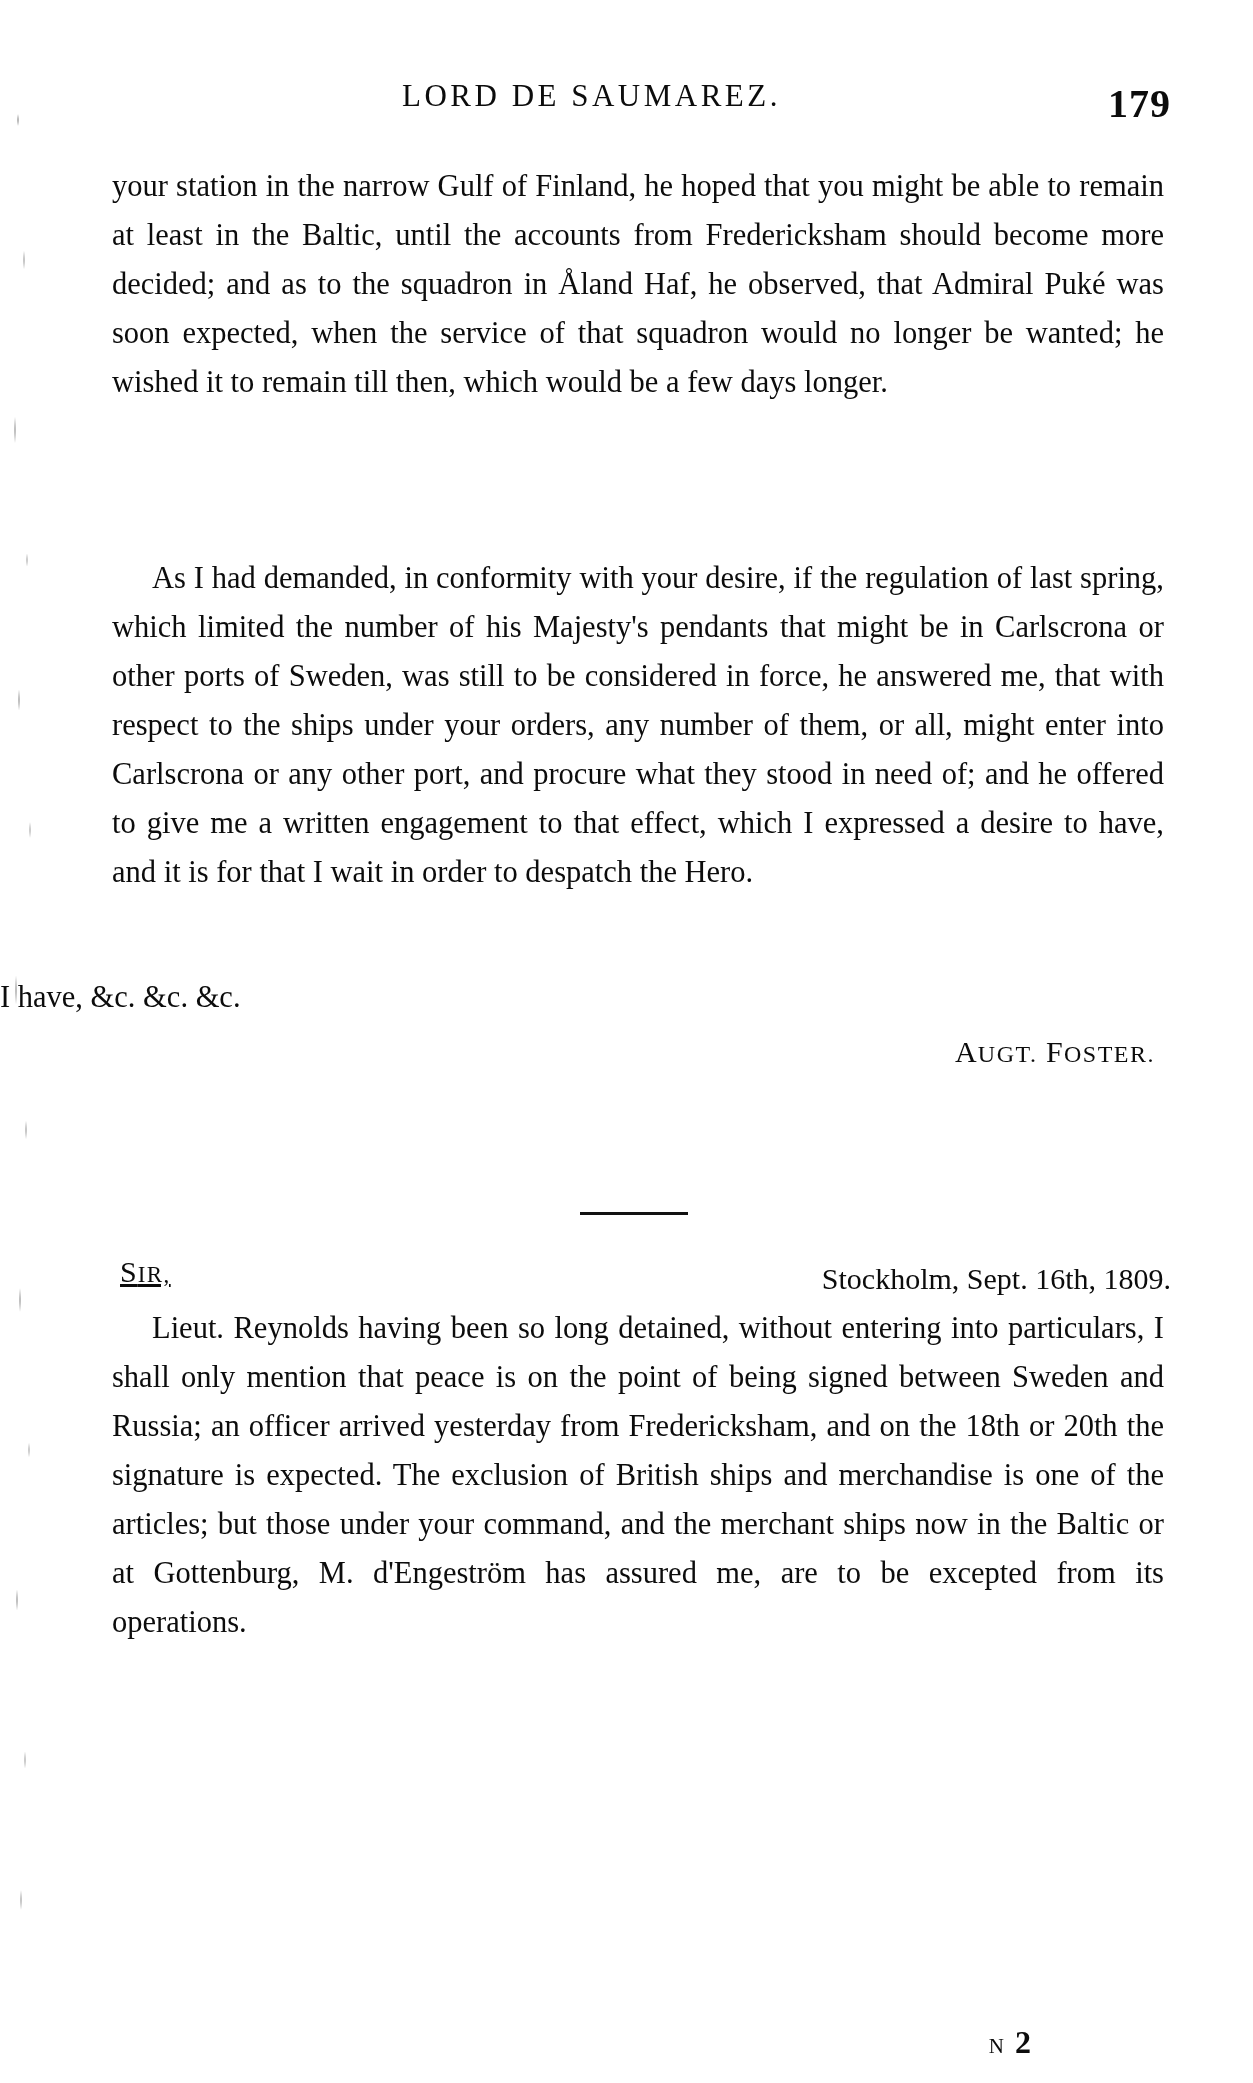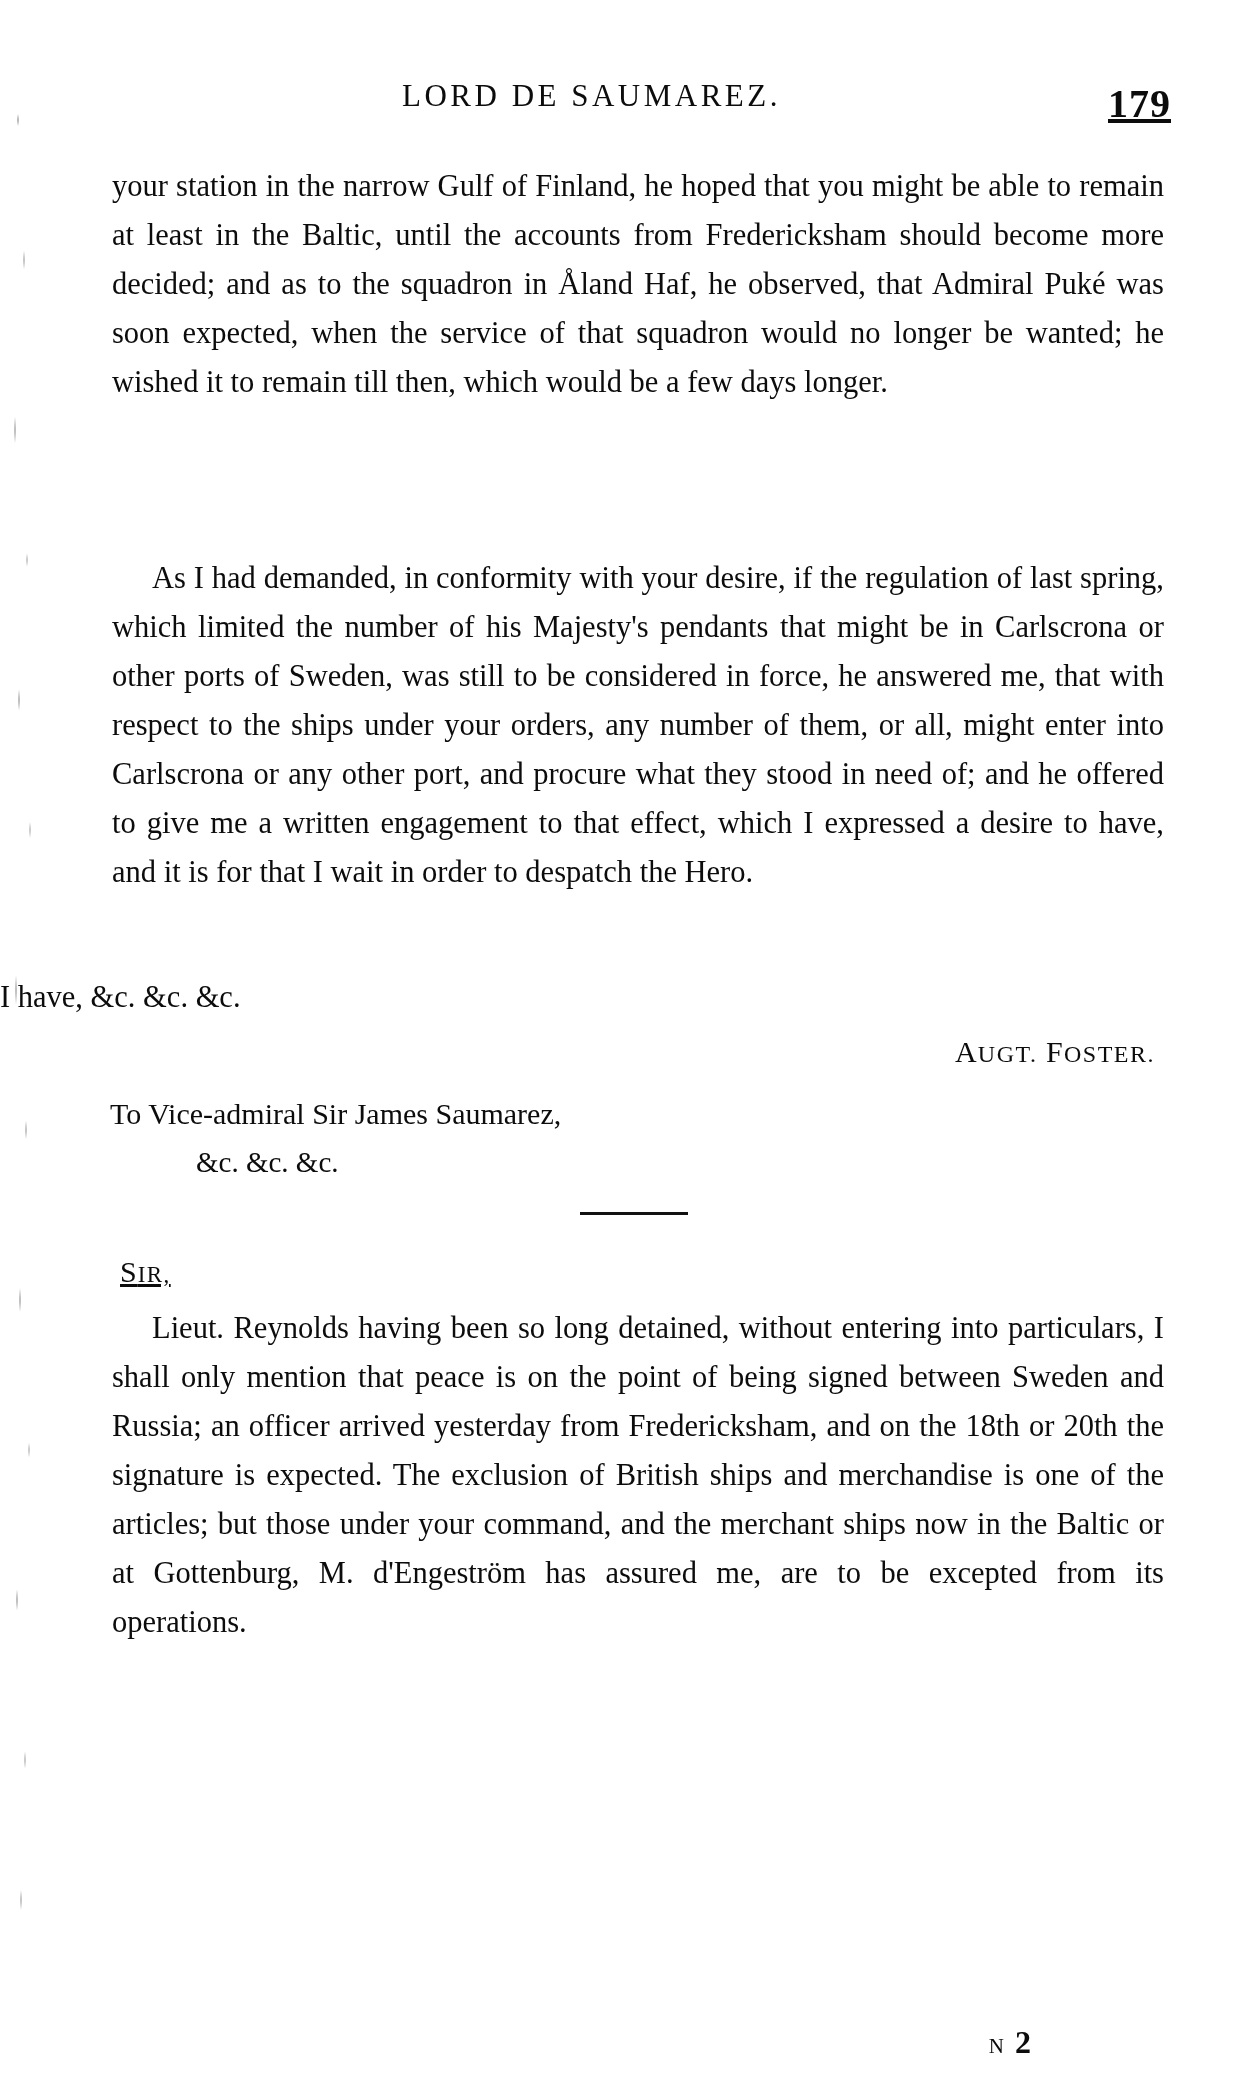--- a/index.html
+++ b/index.html
@@ -62,21 +62,20 @@
     display: inline-block;
     transform: translateX(-35px);
   }
   .folio {
     position: absolute;
     right: 82px;
     top: 80px;
     font-size: 40px;
     font-weight: 700;
     letter-spacing: 1px;
-    text-decoration: underline;
   }
 
   
   .body-block {
     position: absolute;
     left: 108px;
     width: 1060px;
     font-size: 30.5px;
     line-height: 49px;
     text-align: justify;
@@ -181,31 +180,28 @@
     <p class="indent">As I had demanded, in conformity with your desire, if the regulation of last spring, which limited the number of his Majesty's pendants that might be in Carlscrona or other ports of Sweden, was still to be considered in force, he answered me, that with respect to the ships under your orders, any number of them, or all, might enter into Carlscrona or any other port, and procure what they stood in need of; and he offered to give me a written engagement to that effect, which I expressed a desire to have, and it is for that I wait in order to despatch the Hero.</p>
   </div>
 
   <div class="closing-ihave">I have, &amp;c. &amp;c. &amp;c.</div>
 
   <div class="signature">
     <span>A</span><span class="smallcap">UGT.</span>
     <span>F</span><span class="smallcap">OSTER.</span>
   </div>
 
-  <div class="addressee">
-    <span>To Vice-admiral Sir James Saumarez,</span>
-    <span class="sub">&amp;c. &amp;c. &amp;c.</span>
-  </div>
 
   <div class="rule"></div>
 
   <div class="salutation">
     <span>S</span><span class="sc">IR,</span>
   </div>
 
+  <div class="dateline">Stockholm, Sept. 16th, 1809.</div>
 
   <div class="body-block" id="para-3">
     <p class="indent">Lieut. Reynolds having been so long detained, without entering into particulars, I shall only mention that peace is on the point of being signed between Sweden and Russia; an officer arrived yesterday from Fredericksham, and on the 18th or 20th the signature is expected. The exclusion of British ships and merchandise is one of the articles; but those under your command, and the merchant ships now in the Baltic or at Gottenburg, M. d'Engeström has assured me, are to be excepted from its operations.</p>
   </div>
 
 
   <div class="sig-mark">
     <span class="letter">N</span>
     <span class="num">2</span>
   </div>

